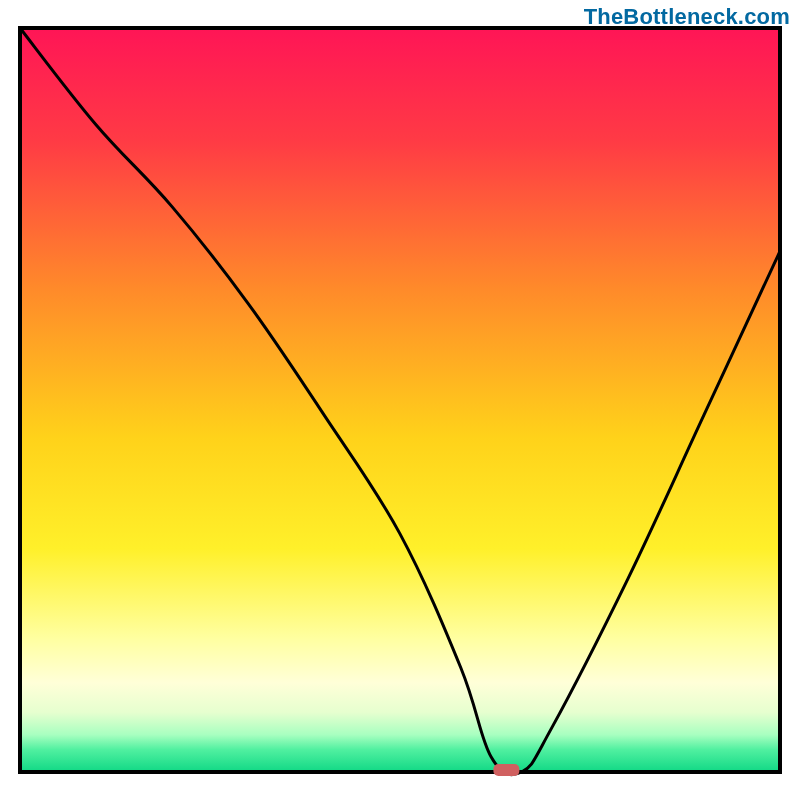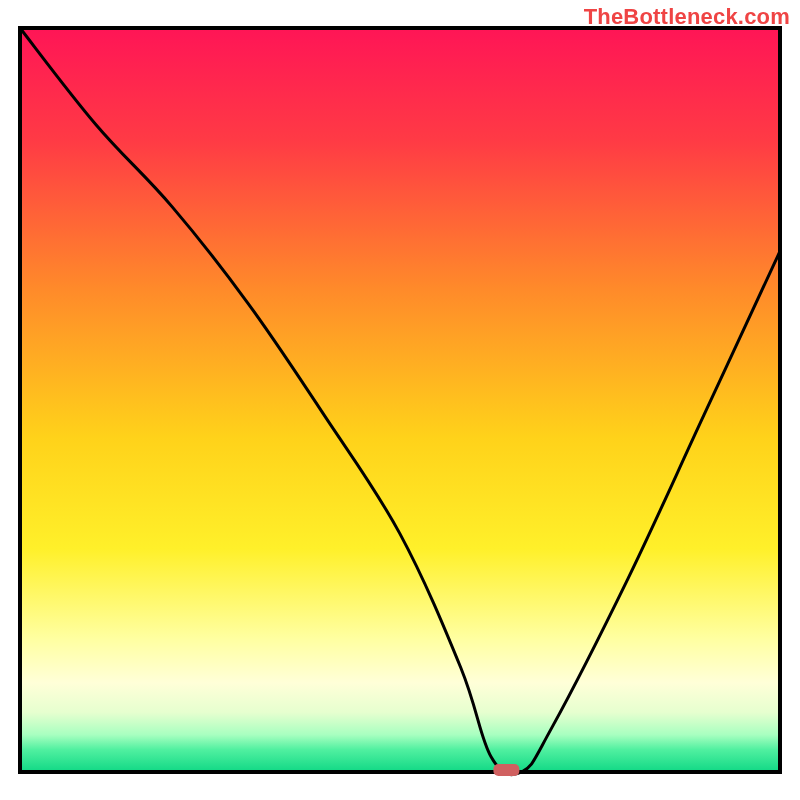--- a/index.html
+++ b/index.html
@@ -14,21 +14,21 @@
     position: relative;
     width: 800px;
     height: 800px;
   }
   .watermark {
     position: absolute;
     top: 4px;
     right: 10px;
     font-size: 22px;
     font-weight: 600;
-    color: #ef4444;
+    color: #0369a1;
     letter-spacing: 0.2px;
     user-select: none;
   }
   svg {
     display: block;
   }
 </style>
 </head>
 <body>
 

